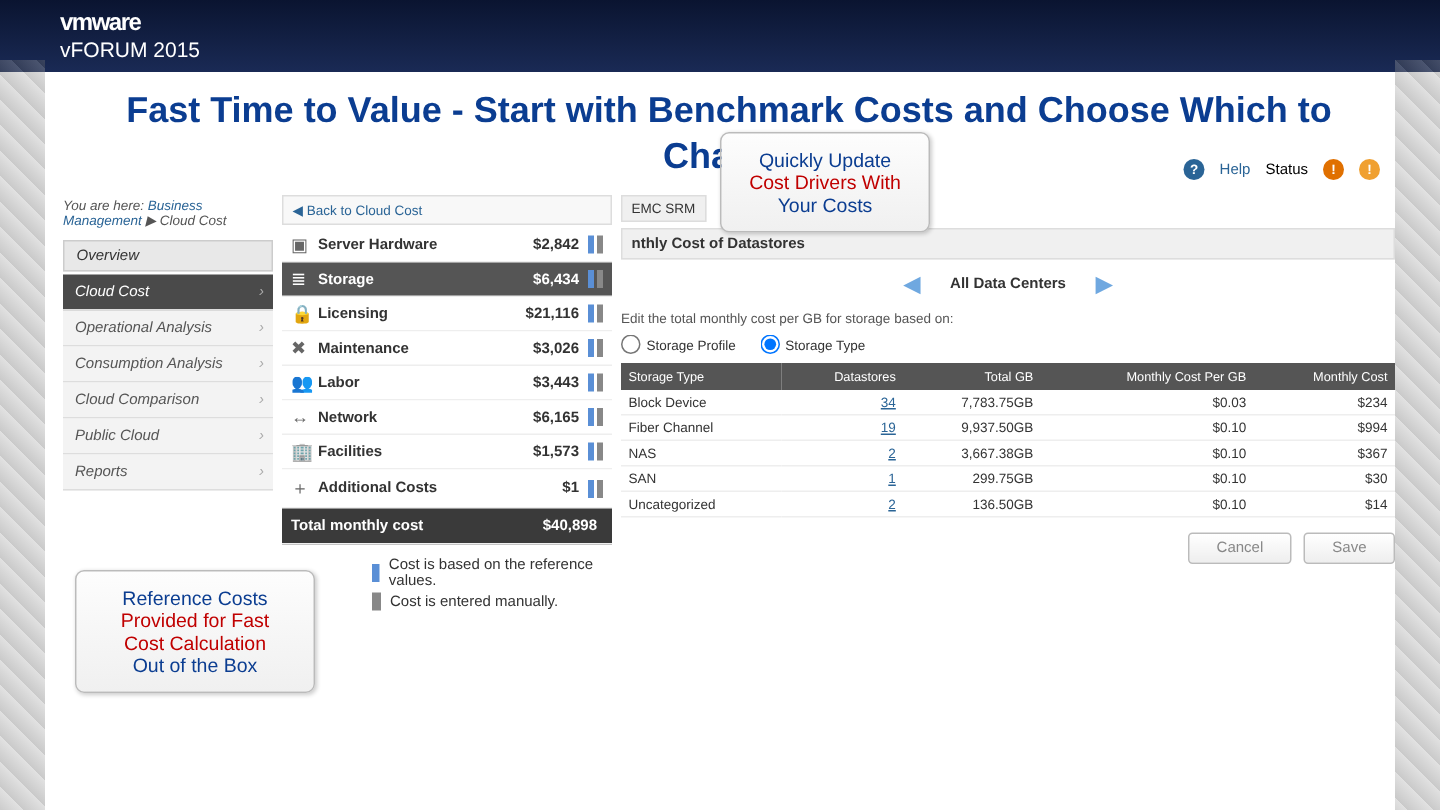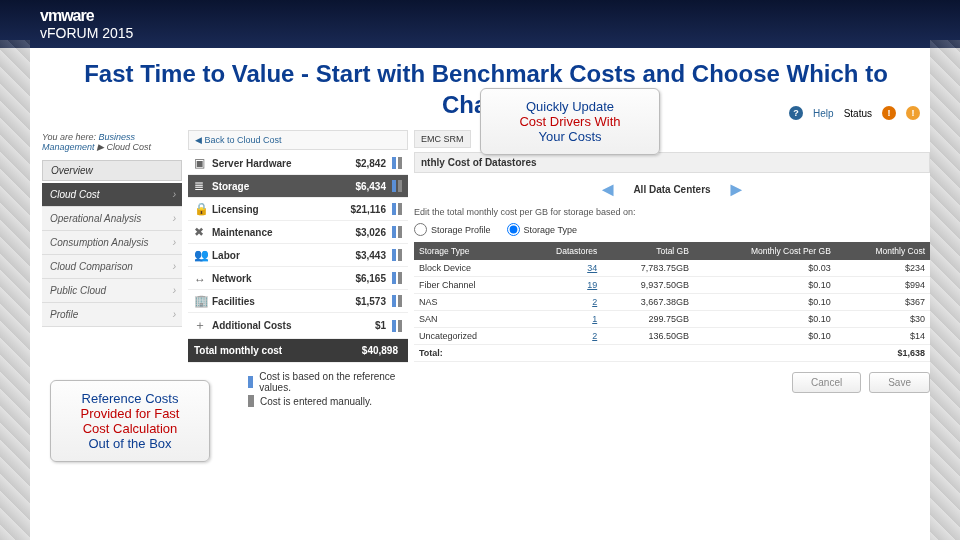--- a/index.html
+++ b/index.html
@@ -48,21 +48,21 @@
   .btn { padding: 4px 18px; border: 1px solid #bbb; border-radius: 3px; background: linear-gradient(#fff,#eee); font-size: 10px; color: #888; cursor: pointer; }
   .helpbar { position: absolute; right: 40px; top: 106px; display: flex; align-items: center; gap: 10px; font-size: 10px; }
   .helpbar .help { color: #2a6496; cursor: pointer; }
   .helpbar .ico { width: 14px; height: 14px; border-radius: 50%; display: inline-flex; align-items: center; justify-content: center; color: #fff; font-size: 9px; font-weight: bold; }
   .helpbar .q { background: #2a6496; }
   .helpbar .ex { background: #e07000; }
   .helpbar .l { background: #f0a030; }
   .callout { position: absolute; background: linear-gradient(#fdfdfd,#f0f0f0); border: 1px solid #bbb; border-radius: 6px; padding: 10px 14px; font-size: 13px; text-align: center; color: #0b3d91; box-shadow: 1px 1px 3px rgba(0,0,0,.2); z-index: 5; }
   .callout .l1 { color: #0b3d91; }
   .callout .l2 { color: #c00000; }
-  .c1 { top: 88px; left: 480px; width: 180px; }
+  .c1 { top: 88px; left: 480px; width: 140px; }
   .c2 { top: 380px; left: 50px; width: 160px; }
   .legend { margin-top: 8px; font-size: 10px; color: #333; }
   .legend div { display: flex; align-items: center; gap: 6px; margin: 2px 0; }
   .legend .sw { width: 6px; height: 12px; }
   .rocks { position: absolute; top: 40px; width: 40px; bottom: 0; background: repeating-linear-gradient(45deg, #888, #aaa 6px, #666 6px, #888 12px); opacity: .35; }
   .rocks.l { left: -10px; }
   .rocks.r { right: -10px; }
 </style>
 </head>
 <body>
@@ -96,21 +96,21 @@
         <a>Business Management</a> ▶
         <span>Cloud Cost</span>
       </div>
       <div class="nav-tab">Overview</div>
       <div id="nav-list">
           <div class="nav-item active"><span>Cloud Cost</span><span class="chev">›</span></div>
           <div class="nav-item"><span>Operational Analysis</span><span class="chev">›</span></div>
           <div class="nav-item"><span>Consumption Analysis</span><span class="chev">›</span></div>
           <div class="nav-item"><span>Cloud Comparison</span><span class="chev">›</span></div>
           <div class="nav-item"><span>Public Cloud</span><span class="chev">›</span></div>
-          <div class="nav-item"><span>Profile</span><span class="chev">›</span></div>
+          <div class="nav-item"><span>Reports</span><span class="chev">›</span></div>
         </div>
     </div>
 
     <div class="costcol">
       <div class="backlink">◀ Back to Cloud Cost</div>
       <div id="cost-list">
           <div class="cost-row">
             <span class="ic">▣</span>
             <span class="lbl">Server Hardware</span>
             <span class="val">$2,842</span>
@@ -243,27 +243,20 @@
               <td class="r">$0.10</td>
               <td class="r">$30</td>
             </tr>
             <tr>
               <td>Uncategorized</td>
               <td class="r link">2</td>
               <td class="r">136.50GB</td>
               <td class="r">$0.10</td>
               <td class="r">$14</td>
             </tr>
-            <tr class="tot">
-              <td>Total:</td>
-              <td></td>
-              <td></td>
-              <td></td>
-              <td class="r">$1,638</td>
-            </tr>
           </tbody>
       </table>
       <div class="btns">
         <div class="btn">Cancel</div>
         <div class="btn">Save</div>
       </div>
     </div>
   </div>
 </div>
 

